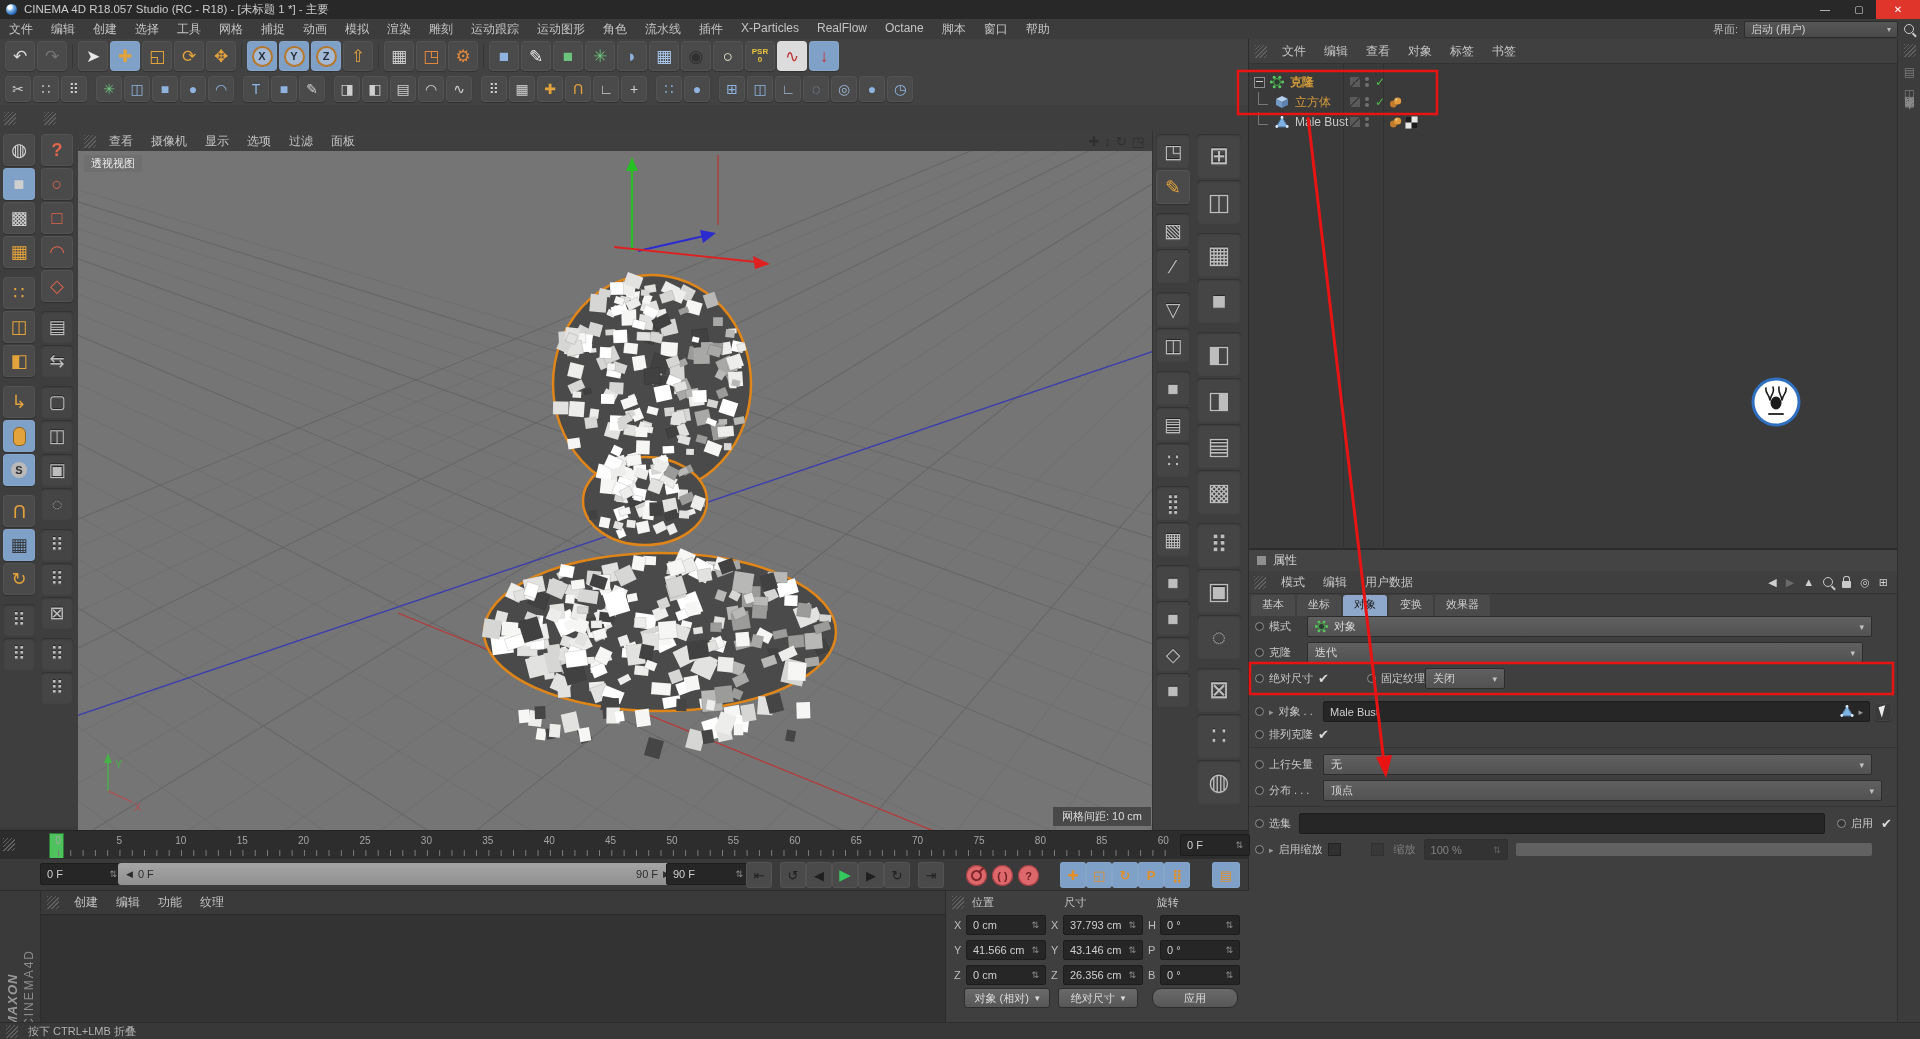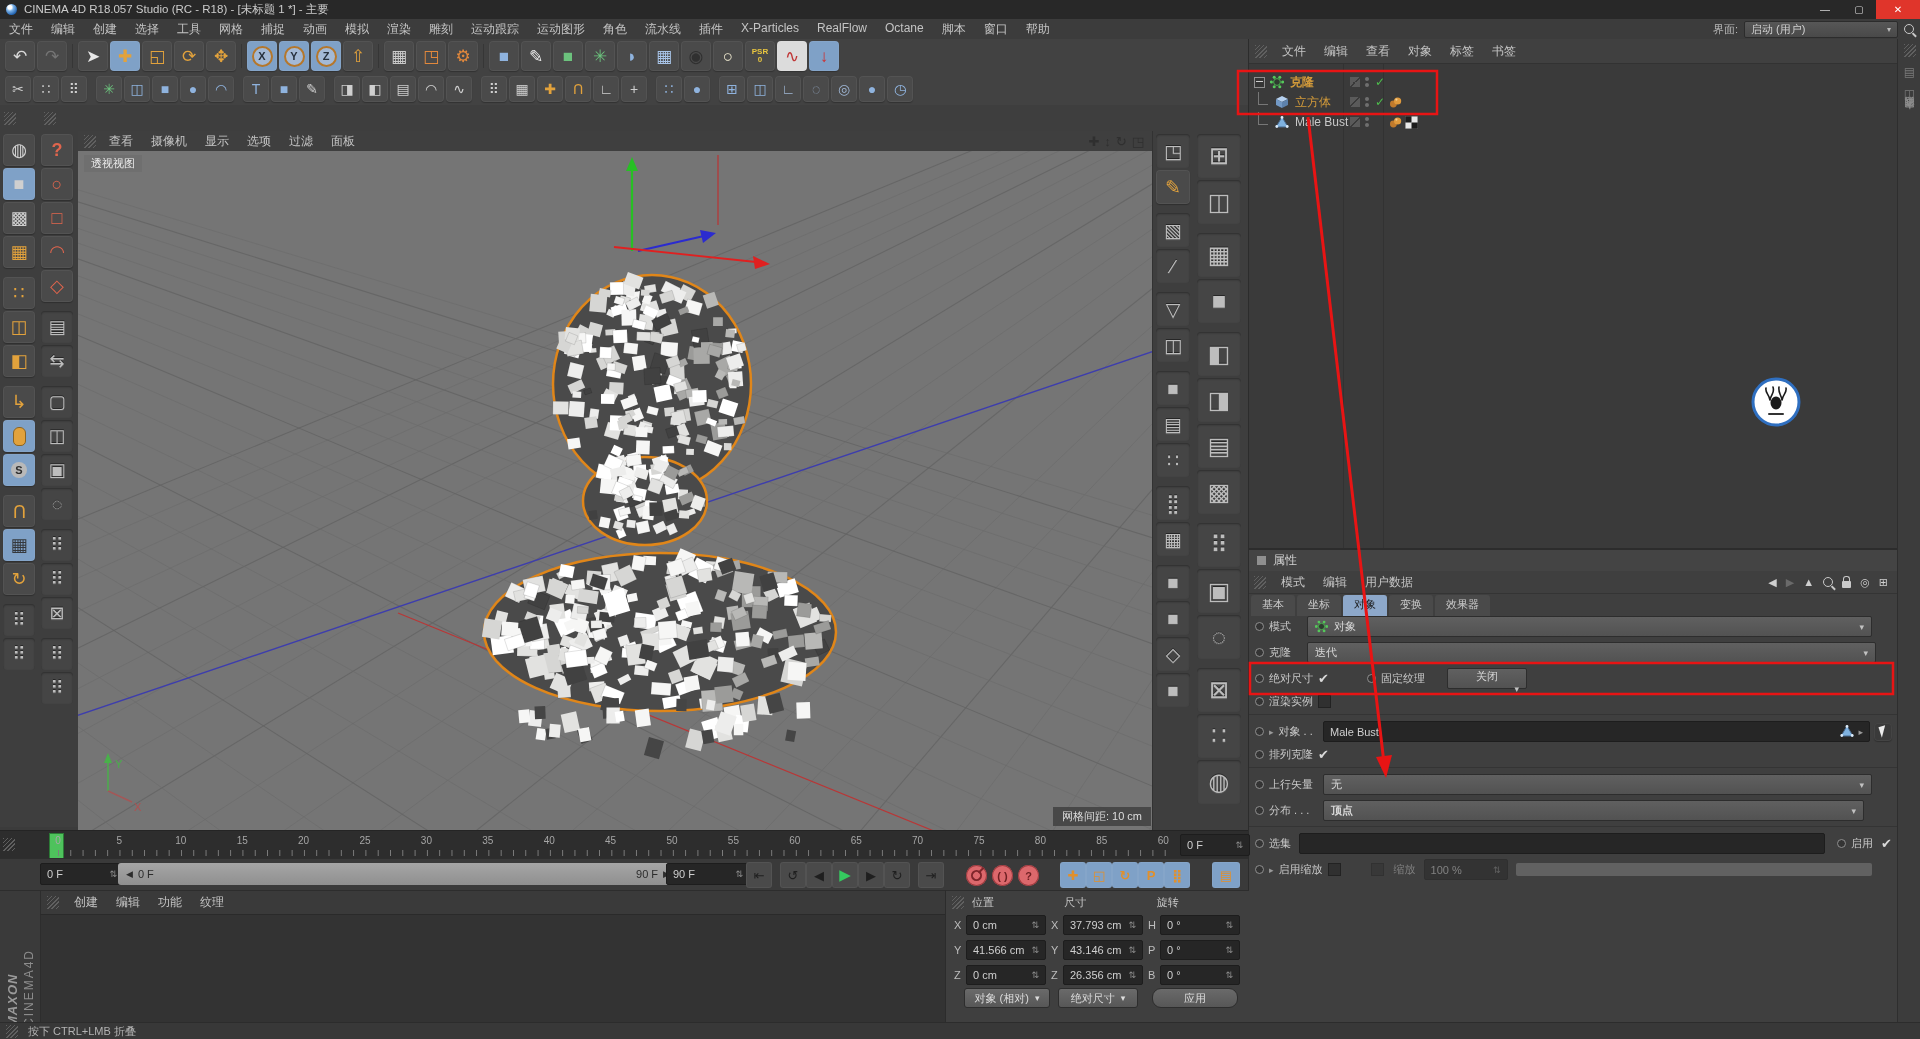--- a/index.html
+++ b/index.html
@@ -1271,49 +1271,42 @@
         <span>对象</span>
         <span class="arrow">▾</span>
       </div>
     </div>
 
     <div class="arow">
       <span class="arl" style="width:52px;">
           <span class="adot"></span>
           <span>克隆</span>
         </span>
-      <div class="dd" style="flex:1;margin-right:22px;justify-content:flex-end;">
+      <div class="dd" style="flex:1;margin-right:35px;justify-content:flex-end;">
         <span>迭代</span>
         <span class="arrow">▾</span>
       </div>
     </div>
 
     <div class="arow">
       <span class="arl">
           <span class="adot"></span>
           <span>绝对尺寸</span>
         </span>
       <span class="chk">✔</span>
       <span class="arl" style="margin-left:38px;">
           <span class="adot"></span>
           <span>固定纹理</span>
         </span>
-      <div class="dd" style="width:64px;margin-left:22px;flex-direction:column;">
+      <div class="dd" style="width:64px;margin-left:0;">
         <span>关闭</span>
         <span class="arrow">▾</span>
       </div>
     </div>
 
-    <div class="arow">
-      <span class="arl">
-          <span class="adot"></span>
-          <span>渲染实例</span>
-        </span>
-      <span class="cb"></span>
-    </div>
 
     <div class="asep"></div>
 
     <div class="arow">
       <span class="arl" style="width:68px;">
           <span class="adot"></span>
           <span class="aexp">▸</span>
           <span>对象 . .</span>
         </span>
       <div class="fld" style="flex:1;">
@@ -1352,21 +1345,21 @@
         <span>无</span>
         <span class="arrow">▾</span>
       </div>
     </div>
 
     <div class="arow">
       <span class="arl" style="width:68px;">
           <span class="adot"></span>
           <span>分布 . . .</span>
         </span>
-      <div class="dd" style="flex:1;margin-right:34px;font-weight:bold;">
+      <div class="dd" style="flex:1;margin-right:16px;">
         <span>顶点</span>
         <span class="arrow">▾</span>
       </div>
     </div>
 
     <div class="asep"></div>
 
     <div class="arow">
       <span class="arl" style="width:44px;">
           <span class="adot"></span>

